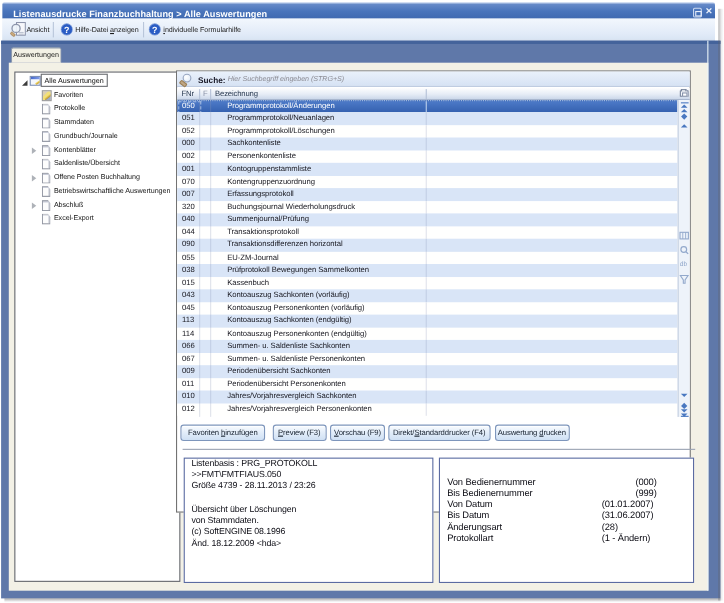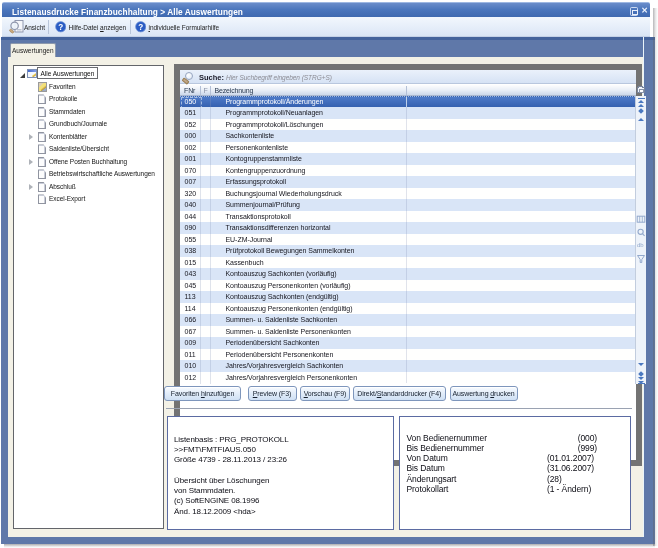--- a/index.html
+++ b/index.html
@@ -67,22 +67,22 @@
 .ticon.doc { background:#fdfdfd; border:1px solid #9094a0;
   clip-path:polygon(0 0, 70% 0, 100% 30%, 100% 100%, 0 100%); box-shadow:inset -1px 1px 0 #c8ccd8; }
 .ticon.fav { background:linear-gradient(135deg, #ddd0b2 32%, #f2e07a 32% 60%, #9cabc8 60%);
   border:1px solid #9a9a9a; width:9px !important; overflow:hidden; }
 .ticon.fav:before { content:""; position:absolute; left:0.5px; top:3.8px; width:7.5px; height:1.8px;
   background:linear-gradient(#f0d868,#b89028); transform:rotate(-38deg); border-radius:0.5px; }
 .ttext { position:absolute; left:35px; top:1.6px; font-size:6.5px; color:#141414;
   letter-spacing:-0.05px; white-space:nowrap; }
 
 
-#tbl { position:absolute; left:174px; top:64px; width:467.5px; height:402px;
-  background:#ffffff; border:6px solid #737373; }
+#tbl { position:absolute; left:160px; top:64px; width:467.5px; height:402px;
+  background:#ffffff; border:1px solid #737373; }
 #search { position:absolute; left:0; top:0; width:100%; height:14px;
   background:linear-gradient(#eaf1fb, #d6e2f4); border-bottom:1px solid #b9c7de; }
 #search .mag { position:absolute; left:5px; top:1.5px; width:8px; height:8px;
   border:1.5px solid #98a6c0; border-radius:50%; background:radial-gradient(circle at 35% 35%, #ffffff, #dde8f6); }
 #search .mag:after { content:""; position:absolute; left:-4px; top:6px; width:5px; height:2.2px;
   background:#c0a684; transform:rotate(38deg); border-radius:1px; border:0.5px solid #9a7f56; }
 #search .slab { position:absolute; left:19px; top:3px; font-size:7.5px; font-weight:bold; color:#1a1a28; }
 #search .shint { position:absolute; left:46px; top:3.5px; font-size:6.5px; font-style:italic; color:#8c8c94; letter-spacing:-0.05px; }
 #thead { position:absolute; left:0; top:14.5px; width:100%; height:11px;
   background:linear-gradient(#fdfdfe, #e7edf6 55%, #ccd8ea); border-bottom:1px solid #a9b7cf; }
@@ -127,21 +127,21 @@
 .btn { position:absolute; top:385.5px; height:15px; border:1px solid #7e96bc; border-radius:3px;
   background:linear-gradient(#f9fcff, #e4eefa 45%, #cfe0f4);
   font-size:7px; color:#16202e; text-align:center; line-height:14px; letter-spacing:-0.1px; white-space:nowrap; overflow:hidden;
   box-shadow:inset 0 1px 0 #ffffff; }
 #btnline { position:absolute; left:166px; top:407.5px; width:466px; height:1px; background:#9aa2b2; }
 
 
 .ipanel { position:absolute; top:415.5px; height:114px; background:#ffffff;
   border:1px solid #5b6ba2; }
 #ipl { left:167px; width:226.5px; font-size:8px; color:#0c0c14; line-height:10.3px;
-  padding:18px 0 0 6px; letter-spacing:-0.1px; }
+  padding:0 0 0 6px; letter-spacing:-0.1px; }
 #ipr { left:399px; width:232px; font-size:8.5px; color:#0c0c14; padding-top:16px; }
 .irow { position:relative; height:10.3px; }
 .ilab { position:absolute; left:6.5px; letter-spacing:-0.1px; }
 .val.l { position:absolute; left:147px; letter-spacing:-0.1px; }
 .val.r { position:absolute; right:33px; letter-spacing:-0.1px; }
 </style>
 </head>
 <body>
 <div id="page">
 

